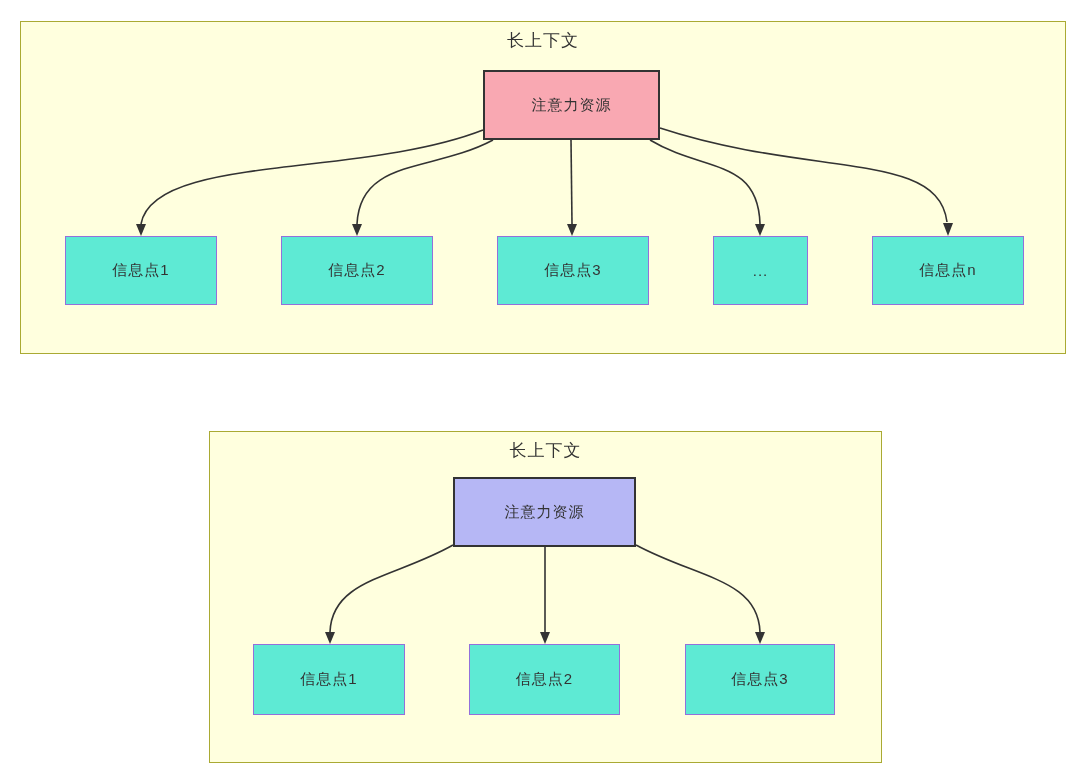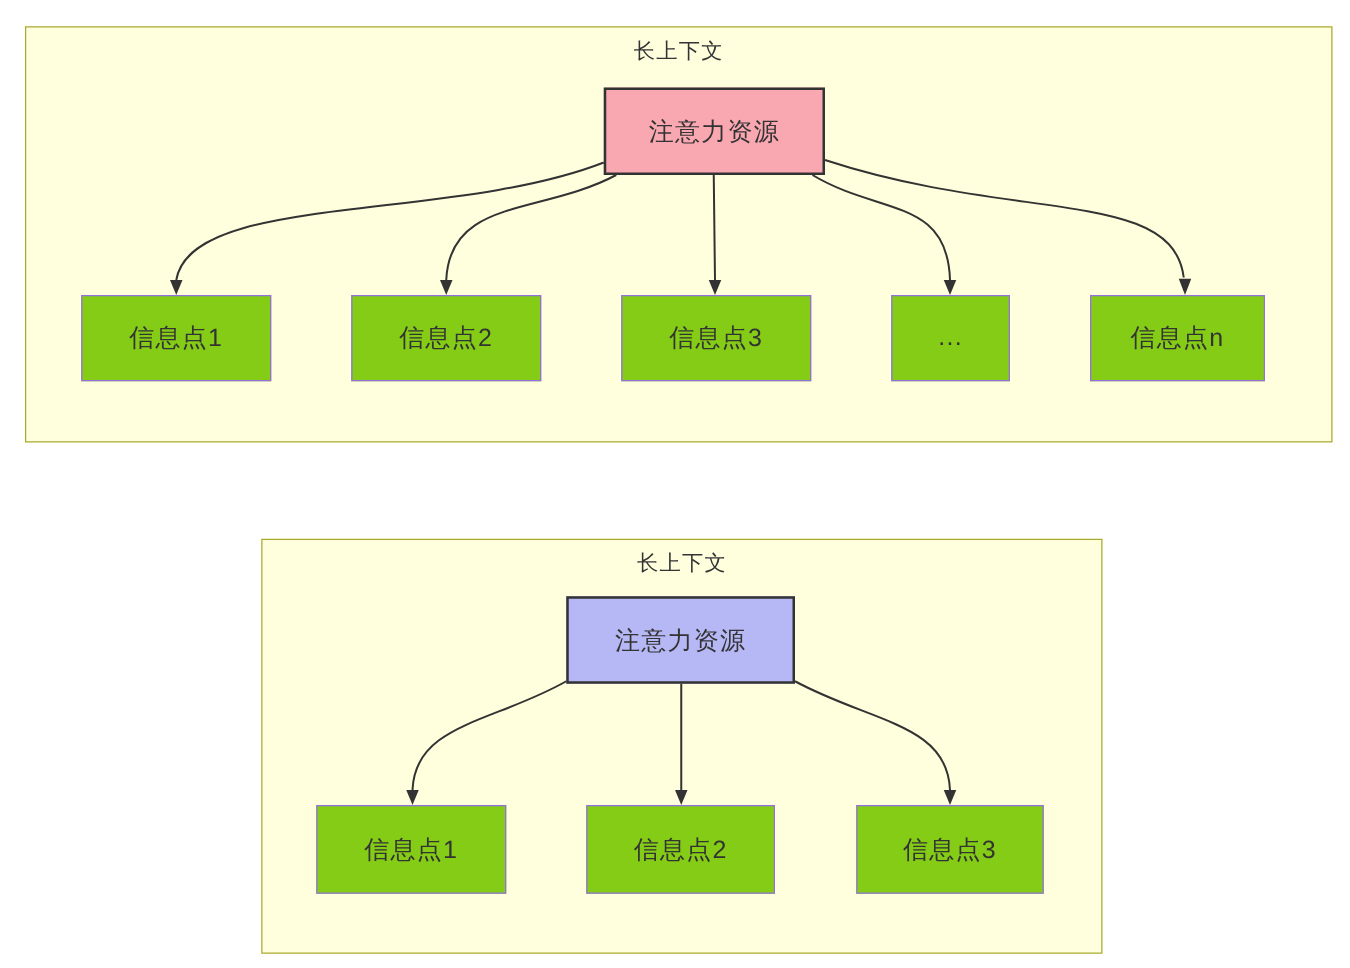--- a/index.html
+++ b/index.html
@@ -31,31 +31,31 @@
     font-size: 17px;
     color: #333333;
     letter-spacing: 1px;
   }
   .node {
     position: absolute;
     box-sizing: border-box;
     display: flex;
     align-items: center;
     justify-content: center;
-    font-size: 20px;
+    font-size: 15px;
     color: #333333;
     letter-spacing: 1px;
   }
   .root-node {
     border: 2.5px solid #333333;
   }
   .root-long { background: #f9a8b2; }
   .root-short { background: #b6b7f5; }
   .leaf-node {
-    background: #84cc16;
+    background: #5eead4;
     border: 1px solid #9370DB;
   }
   svg.edges {
     position: absolute;
     left: 0;
     top: 0;
     width: 1080px;
     height: 774px;
     pointer-events: none;
   }
@@ -77,21 +77,21 @@
   <div class="cluster" style="left:20px; top:21px; width:1046px; height:333px;">
     <div class="cluster-title">长上下文</div>
   </div>
 
   <div class="node root-node root-long" style="left:483px; top:70px; width:177px; height:70px;">注意力资源</div>
 
   <div class="node leaf-node" style="left:65px; top:236px; width:152px; height:69px;">信息点1</div>
   <div class="node leaf-node" style="left:281px; top:236px; width:152px; height:69px;">信息点2</div>
   <div class="node leaf-node" style="left:497px; top:236px; width:152px; height:69px;">信息点3</div>
   <div class="node leaf-node" style="left:713px; top:236px; width:95px; height:69px;">...</div>
-  <div class="node leaf-node" style="left:872px; top:236px; width:140px; height:69px;">信息点n</div>
+  <div class="node leaf-node" style="left:872px; top:236px; width:152px; height:69px;">信息点n</div>
 
   <div class="cluster" style="left:209px; top:431px; width:673px; height:332px;">
     <div class="cluster-title">长上下文</div>
   </div>
 
   <div class="node root-node root-short" style="left:453px; top:477px; width:183px; height:70px;">注意力资源</div>
 
   <div class="node leaf-node" style="left:253px; top:644px; width:152px; height:71px;">信息点1</div>
   <div class="node leaf-node" style="left:469px; top:644px; width:151px; height:71px;">信息点2</div>
   <div class="node leaf-node" style="left:685px; top:644px; width:150px; height:71px;">信息点3</div>

